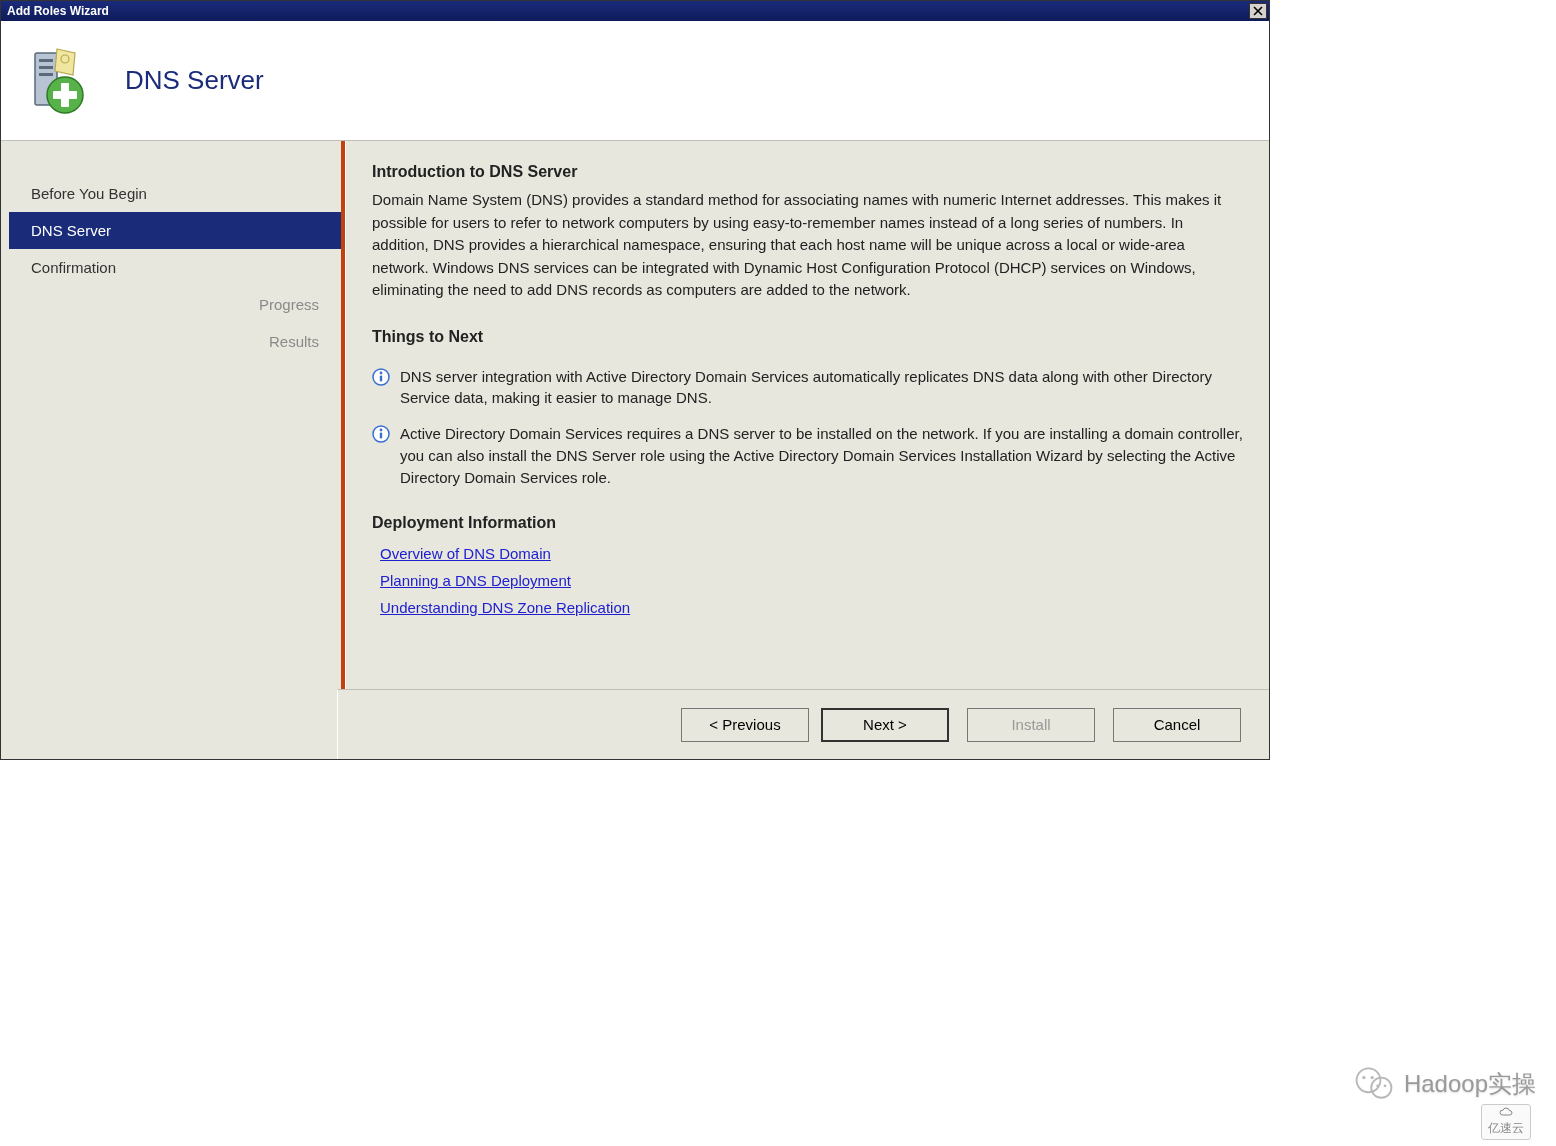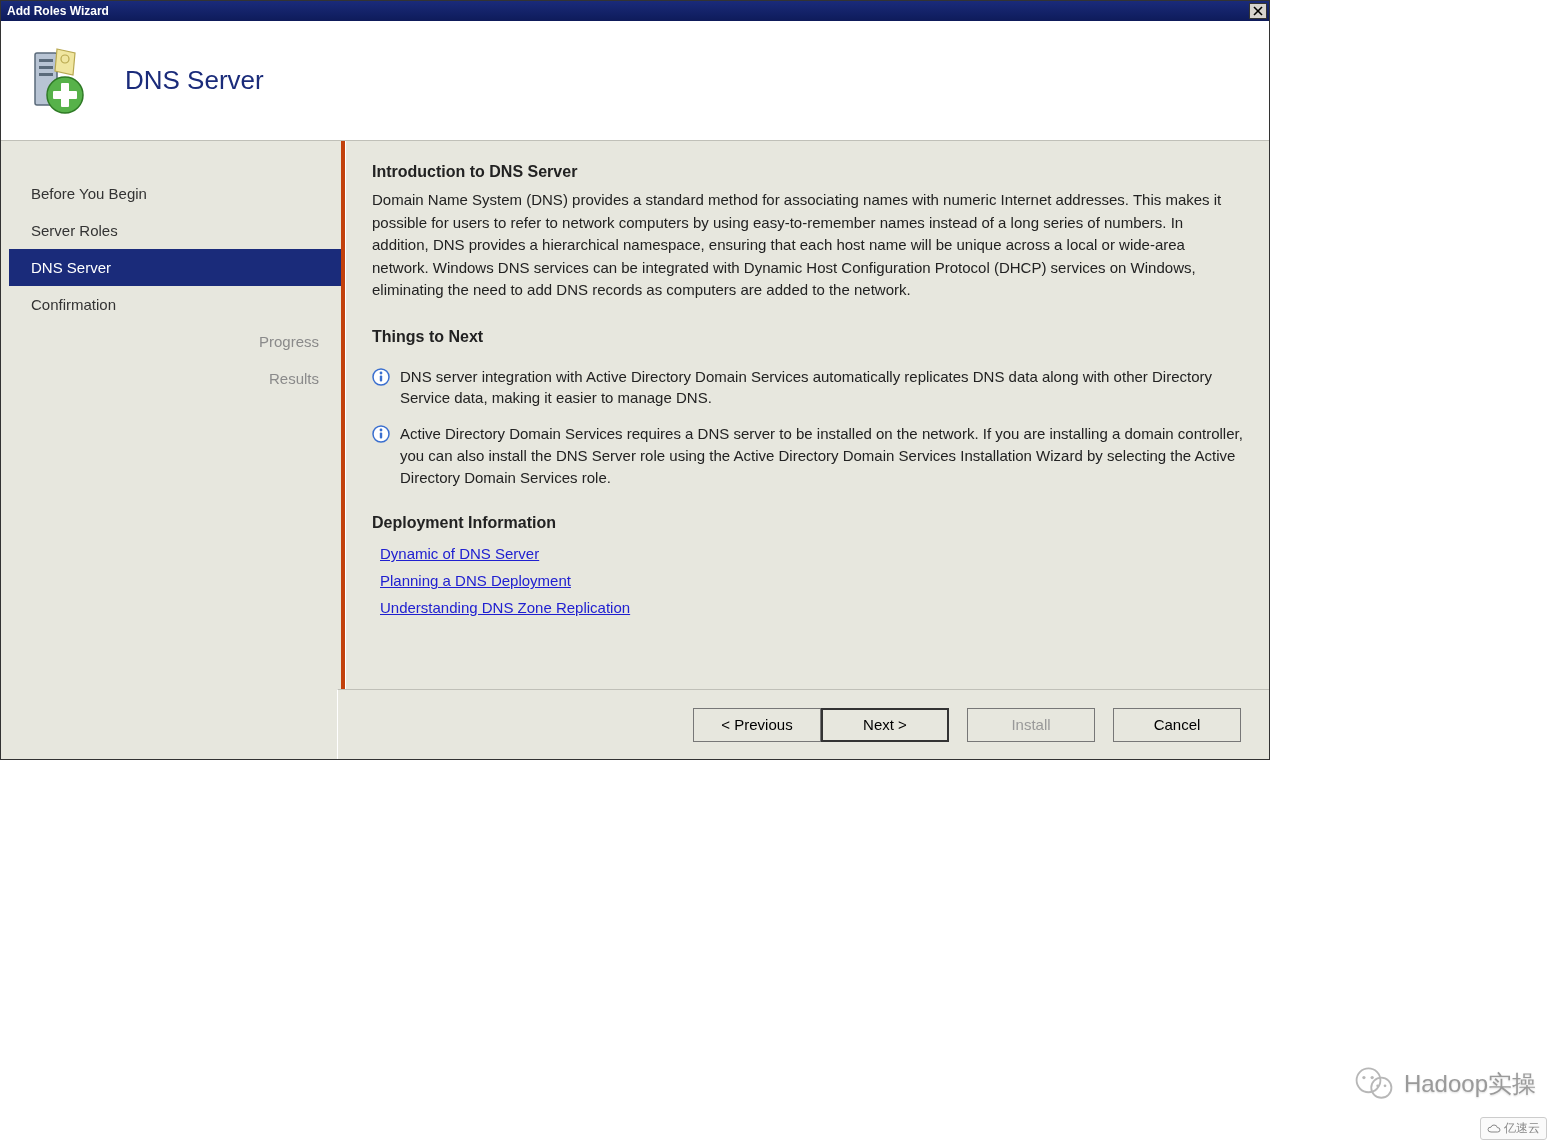--- a/index.html
+++ b/index.html
@@ -28,28 +28,28 @@
 
 .note-list { list-style: none; margin-top: 20px; }
 .note-item { display: flex; align-items: flex-start; margin-bottom: 14px; line-height: 1.45; }
 .info-icon { width: 18px; height: 18px; flex-shrink: 0; margin-right: 10px; margin-top: 2px; }
 .info-icon svg { width: 18px; height: 18px; }
 
 .links { margin-top: 6px; }
 .links a { display: block; color: #2020d0; text-decoration: underline; font-size: 15px; padding: 5px 0 5px 8px; cursor: pointer; width: fit-content; }
 
 .footer { height: 70px; border-top: 1px solid #c0c0b8; border-left: 1px solid #fff; display: flex; align-items: center; justify-content: flex-end; padding-right: 28px; gap: 18px; background: #e7e7de; margin-left: 336px; }
-.footer .btn-pair { display: flex; gap: 0; justify-content: flex-end; }
+.footer .btn-pair { display: flex; gap: 12px; justify-content: flex-end; }
 .btn { min-width: 128px; height: 34px; background: #e7e7de; border: 1px solid #777; font-size: 15px; cursor: pointer; }
 .btn.default { border: 2px solid #333; }
 .btn:disabled { color: #999; cursor: default; }
 
 .watermark { position: absolute; right: 20px; bottom: 40px; display: flex; align-items: center; color: #9a9a9a; font-size: 24px; font-weight: 400; text-shadow: 0 1px 2px rgba(0,0,0,0.15); }
 .watermark svg { width: 44px; height: 44px; margin-right: 8px; opacity: 0.7; }
-.badge { position: absolute; right: 9px; bottom: 6px; font-size: 12px; color: #888; border: 1px solid #ccc; border-radius: 3px; padding: 2px 6px; background: #fafafa; display: flex; align-items: center; gap: 3px; }
+.badge { position: absolute; right: 25px; bottom: 6px; font-size: 12px; color: #888; border: 1px solid #ccc; border-radius: 3px; padding: 2px 6px; background: #fafafa; display: flex; align-items: center; gap: 3px; flex-direction: column; }
 </style>
 </head>
 <body>
 
 <div class="window">
 
   <div class="titlebar">
     <span>Add Roles Wizard</span>
     <div class="close">
       <svg width="10" height="10" viewBox="0 0 10 10">
@@ -72,21 +72,20 @@
         <rect x="46" y="42" width="8" height="24" fill="#fff" rx="1"></rect>
         <rect x="38" y="50" width="24" height="8" fill="#fff" rx="1"></rect>
       </svg>
     </div>
     <div class="header-title">DNS Server</div>
   </div>
 
   <div class="body">
     <div class="sidebar">
       <div class="sidebar-item">Before You Begin</div>
-      <div class="sidebar-item">Server Roles</div>
       <div class="sidebar-item selected">DNS Server</div>
       <div class="sidebar-item">Confirmation</div>
       <div class="sidebar-item disabled">Progress</div>
       <div class="sidebar-item disabled">Results</div>
     </div>
 
     <div class="content">
       <div class="section-title">Introduction to DNS Server</div>
       <div class="desc">Domain Name System (DNS) provides a standard method for associating names with numeric Internet addresses. This makes it possible for users to refer to network computers by using easy-to-remember names instead of a long series of numbers. In addition, DNS provides a hierarchical namespace, ensuring that each host name will be unique across a local or wide-area network. Windows DNS services can be integrated with Dynamic Host Configuration Protocol (DHCP) services on Windows, eliminating the need to add DNS records as computers are added to the network.</div>
 
@@ -109,21 +108,21 @@
                 <circle cx="9" cy="5" r="1.4" fill="#3a6fcf"></circle>
                 <rect x="7.8" y="7.5" width="2.4" height="6" rx="1" fill="#3a6fcf"></rect>
               </svg>
           </span>
           <span>Active Directory Domain Services requires a DNS server to be installed on the network. If you are installing a domain controller, you can also install the DNS Server role using the Active Directory Domain Services Installation Wizard by selecting the Active Directory Domain Services role.</span>
         </li>
       </ul>
 
       <div class="section-title mt">Deployment Information</div>
       <div class="links">
-        <a>Dynamic of DNS Server</a>
+        <a>Overview of DNS Domain</a>
         <a>Planning a DNS Deployment</a>
         <a>Understanding DNS Zone Replication</a>
       </div>
     </div>
   </div>
 
   <div class="footer">
     <div class="btn-pair">
       <button class="btn">&lt; Previous</button>
       <button class="btn default">Next &gt;</button>

